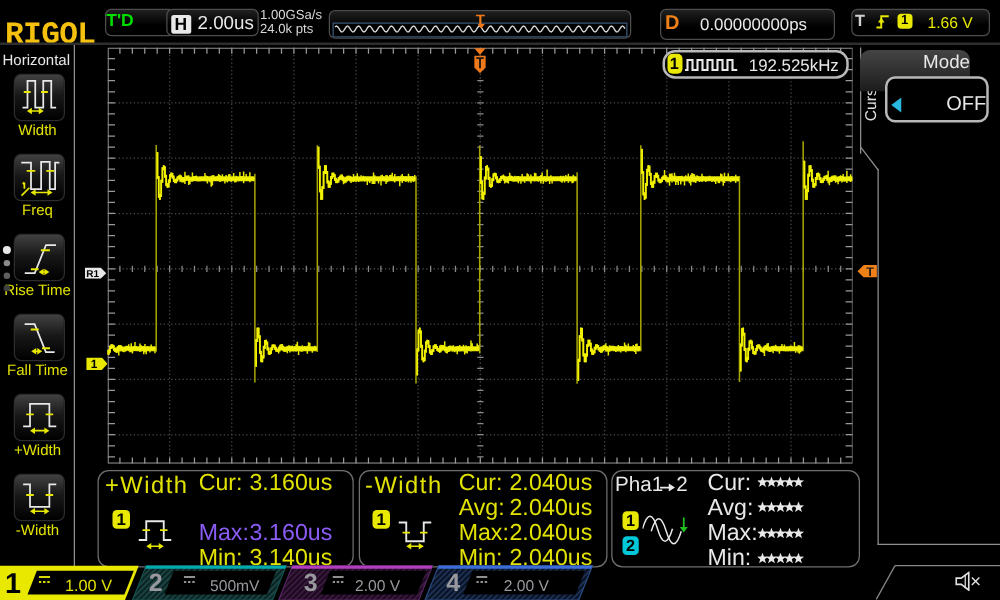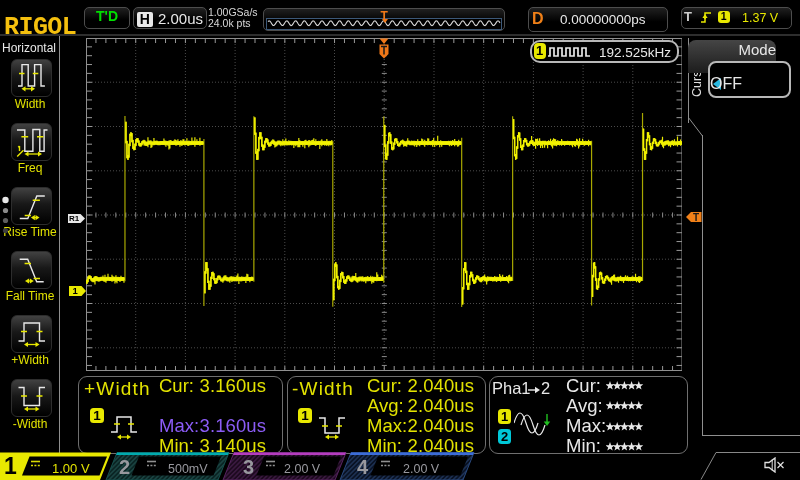--- a/index.html
+++ b/index.html
@@ -15,21 +15,21 @@
   text-align:center; font-weight:bold; }
 .cell { position:absolute; top:376px; height:78px; border:1.3px solid #6f6f6f;
   border-radius:9px; background:#000; }
 .mrow { position:absolute; font-size:18.5px; line-height:19px; white-space:nowrap; }
 .mvl { letter-spacing:0.1px; }
 .mlb { display:inline-block; width:40.5px; }
 </style></head><body>
 <div id="scr">
 
 <div class="abs" style="left:4px;top:12.5px;font-family:Liberation Mono, monospace;font-weight:bold;font-size:25px;color:#f5c00e;letter-spacing:-0.55px">RIGOL</div>
-<div class="tbox" style="left:84px;top:7px;width:46px;height:22px;text-align:center;color:#00e000;font-weight:bold;font-size:14px;line-height:17px">T'D</div>
+<div class="tbox" style="left:84px;top:7px;width:56px;height:22px;color:#00e000;font-weight:bold;font-size:14px;line-height:17px">T'D</div>
 <div class="tbox" style="left:133px;top:7px;width:74px;height:21.5px">
   <div class="abs" style="left:3px;top:3.5px;width:15.5px;height:15.5px;background:#e8e8e8;border-radius:2px;color:#000;font-weight:bold;font-size:14px;line-height:15.5px;text-align:center">H</div>
   <div class="abs" style="left:24px;top:2px;color:#e8e8e8;font-size:15px">2.00us</div>
 </div>
 <div class="abs" style="left:208px;top:6.5px;color:#d8d8d8;font-size:10.5px;line-height:11px">1.00GSa/s<br>24.0k pts</div>
 <div class="tbox" style="left:263px;top:8px;width:242px;height:23px"></div>
 <div class="abs" style="left:266px;top:17.5px;width:236px;height:12px;border:1px solid #3c5878;background:#000"></div>
 <svg style="position:absolute;left:267px;top:18px" width="234" height="11" viewBox="0 0 234 11">
       <polyline points="1.0,3.6 2.0,2.8 3.0,3.2 4.0,4.5 5.0,6.2 6.0,7.4 7.0,7.5 8.0,6.5 9.0,4.9 10.0,3.4 11.0,2.8 12.0,3.4 13.0,4.9 14.0,6.5 15.0,7.5 16.0,7.4 17.0,6.2 18.0,4.5 19.0,3.2 20.0,2.8 21.0,3.6 22.0,5.2 23.0,6.8 24.0,7.6 25.0,7.2 26.0,5.9 27.0,4.2 28.0,3.0 29.0,2.9 30.0,3.9 31.0,5.5 32.0,7.0 33.0,7.6 34.0,7.0 35.0,5.5 36.0,3.9 37.0,2.9 38.0,3.0 39.0,4.2 40.0,5.9 41.0,7.2 42.0,7.6 43.0,6.8 44.0,5.2 45.0,3.6 46.0,2.8 47.0,3.2 48.0,4.5 49.0,6.2 50.0,7.4 51.0,7.5 52.0,6.5 53.0,4.9 54.0,3.4 55.0,2.8 56.0,3.4 57.0,4.9 58.0,6.5 59.0,7.5 60.0,7.4 61.0,6.2 62.0,4.5 63.0,3.2 64.0,2.8 65.0,3.6 66.0,5.2 67.0,6.8 68.0,7.6 69.0,7.2 70.0,5.9 71.0,4.2 72.0,3.0 73.0,2.9 74.0,3.9 75.0,5.5 76.0,7.0 77.0,7.6 78.0,7.0 79.0,5.5 80.0,3.9 81.0,2.9 82.0,3.0 83.0,4.2 84.0,5.9 85.0,7.2 86.0,7.6 87.0,6.8 88.0,5.2 89.0,3.6 90.0,2.8 91.0,3.2 92.0,4.5 93.0,6.2 94.0,7.4 95.0,7.5 96.0,6.5 97.0,4.9 98.0,3.4 99.0,2.8 100.0,3.4 101.0,4.9 102.0,6.5 103.0,7.5 104.0,7.4 105.0,6.2 106.0,4.5 107.0,3.2 108.0,2.8 109.0,3.6 110.0,5.2 111.0,6.8 112.0,7.6 113.0,7.2 114.0,5.9 115.0,4.2 116.0,3.0 117.0,2.9 118.0,3.9 119.0,5.5 120.0,7.0 121.0,7.6 122.0,7.0 123.0,5.5 124.0,3.9 125.0,2.9 126.0,3.0 127.0,4.2 128.0,5.9 129.0,7.2 130.0,7.6 131.0,6.8 132.0,5.2 133.0,3.6 134.0,2.8 135.0,3.2 136.0,4.5 137.0,6.2 138.0,7.4 139.0,7.5 140.0,6.5 141.0,4.9 142.0,3.4 143.0,2.8 144.0,3.4 145.0,4.9 146.0,6.5 147.0,7.5 148.0,7.4 149.0,6.2 150.0,4.5 151.0,3.2 152.0,2.8 153.0,3.6 154.0,5.2 155.0,6.8 156.0,7.6 157.0,7.2 158.0,5.9 159.0,4.2 160.0,3.0 161.0,2.9 162.0,3.9 163.0,5.5 164.0,7.0 165.0,7.6 166.0,7.0 167.0,5.5 168.0,3.9 169.0,2.9 170.0,3.0 171.0,4.2 172.0,5.9 173.0,7.2 174.0,7.6 175.0,6.8 176.0,5.2 177.0,3.6 178.0,2.8 179.0,3.2 180.0,4.5 181.0,6.2 182.0,7.4 183.0,7.5 184.0,6.5 185.0,4.9 186.0,3.4 187.0,2.8 188.0,3.4 189.0,4.9 190.0,6.5 191.0,7.5 192.0,7.4 193.0,6.2 194.0,4.5 195.0,3.2 196.0,2.8 197.0,3.6 198.0,5.2 199.0,6.8 200.0,7.6 201.0,7.2 202.0,5.9 203.0,4.2 204.0,3.0 205.0,2.9 206.0,3.9 207.0,5.5 208.0,7.0 209.0,7.6 210.0,7.0 211.0,5.5 212.0,3.9 213.0,2.9 214.0,3.0 215.0,4.2 216.0,5.9 217.0,7.2 218.0,7.6 219.0,6.8 220.0,5.2 221.0,3.6 222.0,2.8 223.0,3.2 224.0,4.5 225.0,6.2 226.0,7.4 227.0,7.5 228.0,6.5 229.0,4.9 230.0,3.4 231.0,2.8 232.0,3.4 233.0,4.9" stroke="#d8d8d8" stroke-width="1.1" fill="none"></polyline>
     </svg>
@@ -42,21 +42,21 @@
   <div class="abs" style="left:31px;top:3.5px;color:#e8e8e8;font-size:13.5px">0.00000000ps</div>
 </div>
 <div class="tbox" style="left:681px;top:7px;width:111px;height:21.5px">
   <div class="abs" style="left:2px;top:1px;color:#cfcfcf;font-weight:bold;font-size:13px">T</div>
   <svg style="position:absolute;left:19px;top:3px" width="11" height="13" viewBox="0 0 11 13">
         <path d="M0 11h4V2h6" stroke="#e8e800" stroke-width="1.5" fill="none"></path>
         <path d="M4 8V5" stroke="#e8e800" stroke-width="1.5"></path>
         <path d="M4 3l-2.6 4h5.2z" fill="#e8e800"></path>
       </svg>
   <div class="badge" style="left:36px;top:3px;width:11.5px;height:11.5px;font-size:10.5px;line-height:11.5px">1</div>
-  <div class="abs" style="left:60px;top:2.5px;color:#e8e800;font-size:12.5px">1.37 V</div>
+  <div class="abs" style="left:60px;top:2.5px;color:#e8e800;font-size:12.5px">1.66 V</div>
 </div>
 <div class="abs" style="left:0px;top:34px;width:800px;height:1.5px;background:#2e2e2e"></div>
 
 <div class="abs" style="left:2px;top:40.5px;color:#e8e8e8;font-size:12px">Horizontal</div>
 <div class="mbtn" style="top:59px">
       <svg style="position:absolute;left:-1px;top:-1px" width="40" height="38" viewBox="0 0 40 38">
         <path d="M7 27h4V5.6h6.2V27h6.4V5.6h6.4V27h3.9" stroke="#e8e8e8" stroke-width="1.4" fill="none"></path>
         <path d="M8 14.6h5.5M21.8 14.6h5.5" stroke="#e8e800" stroke-width="1.5"></path>
         <path d="M12.5 29.8H22" stroke="#e8e800" stroke-width="1.3" fill="none"></path>
         <path d="M10.5 29.8l4 -2.6v5.2z" fill="#e8e800"></path>
@@ -180,21 +180,21 @@
 <div class="abs" style="left:688px;top:38px;width:1px;height:85px;background:#8f8f8f"></div>
 <div class="abs" style="left:690px;top:55px;color:#e0e0e0;font-size:12.5px;transform:rotate(-90deg) translateY(0);transform-origin:0 0;writing-mode:horizontal-tb;white-space:nowrap;left:690px;top:97px">Cursor</div>
 <svg style="position:absolute;left:687.5px;top:117px" width="15" height="19" viewBox="0 0 15 19">
       <path d="M0 0l14.5 19" stroke="#8f8f8f" stroke-width="1" fill="none"></path>
     </svg>
 <div class="abs" style="left:702px;top:135px;width:1px;height:301px;background:#8f8f8f"></div>
 <div class="abs" style="left:702px;top:435px;width:98px;height:1px;background:#8f8f8f"></div>
 <div class="abs" style="left:688px;top:40px;width:88px;height:33px;border-radius:8px 8px 0 0;background:linear-gradient(#454545,#1c1c1c);color:#e8e8e8;font-size:15px;text-align:right;line-height:19px">Mode</div>
 <div class="abs" style="left:708px;top:61px;width:83px;height:37px;border:2px solid #b8b8b8;border-radius:8px;background:#000">
   <div class="abs" style="left:3px;top:15px;width:0;height:0;border-right:8px solid #28b8e0;border-top:6.5px solid transparent;border-bottom:6.5px solid transparent"></div>
-  <div class="abs" style="left:0;top:12px;width:79px;text-align:left;color:#e8e8e8;font-size:16px">OFF</div>
+  <div class="abs" style="left:0;top:12px;width:79px;text-align:right;color:#e8e8e8;font-size:16px">OFF</div>
 </div>
 
 <div class="cell" style="left:78px;width:205px"></div>
 <div class="cell" style="left:287px;width:199px"></div>
 <div class="cell" style="left:489px;width:199px"></div>
 
 <div class="mrow" style="left:84px;top:378.5px;color:#e2e200;font-size:19px;letter-spacing:1.2px">+Width</div>
 <div class="mrow" style="left:159px;top:375.6px;color:#e2e200"><span class="mlb">Cur:</span><span class="mvl">3.160us</span></div>
 <div class="mrow" style="left:159px;top:415.8px;color:#8b5cf6"><span class="mlb">Max:</span><span class="mvl">3.160us</span></div>
 <div class="mrow" style="left:159px;top:435.9px;color:#e2e200"><span class="mlb">Min:</span><span class="mvl">3.140us</span></div>

